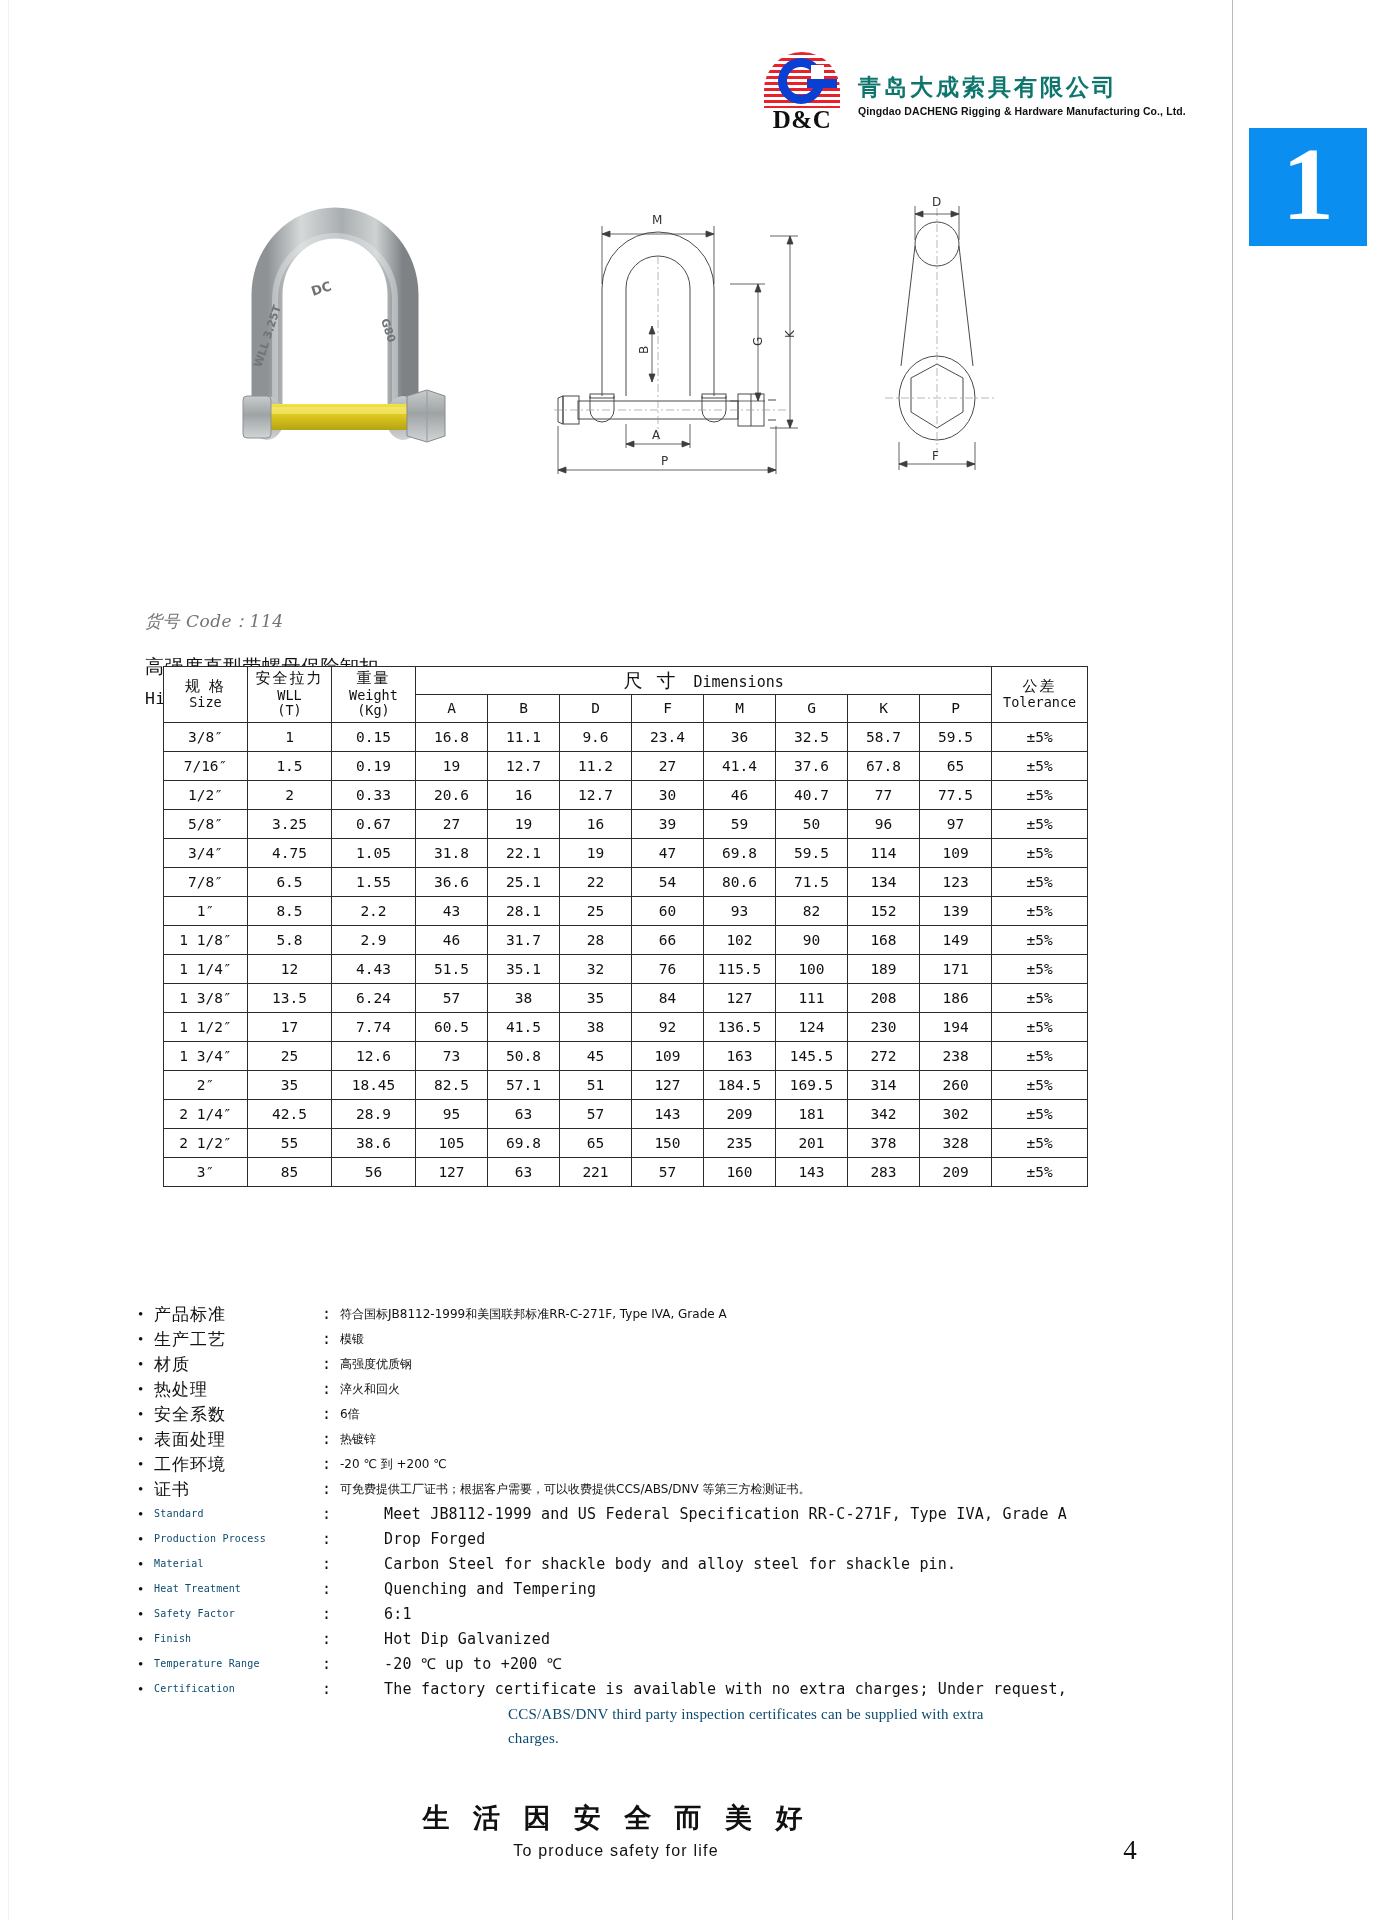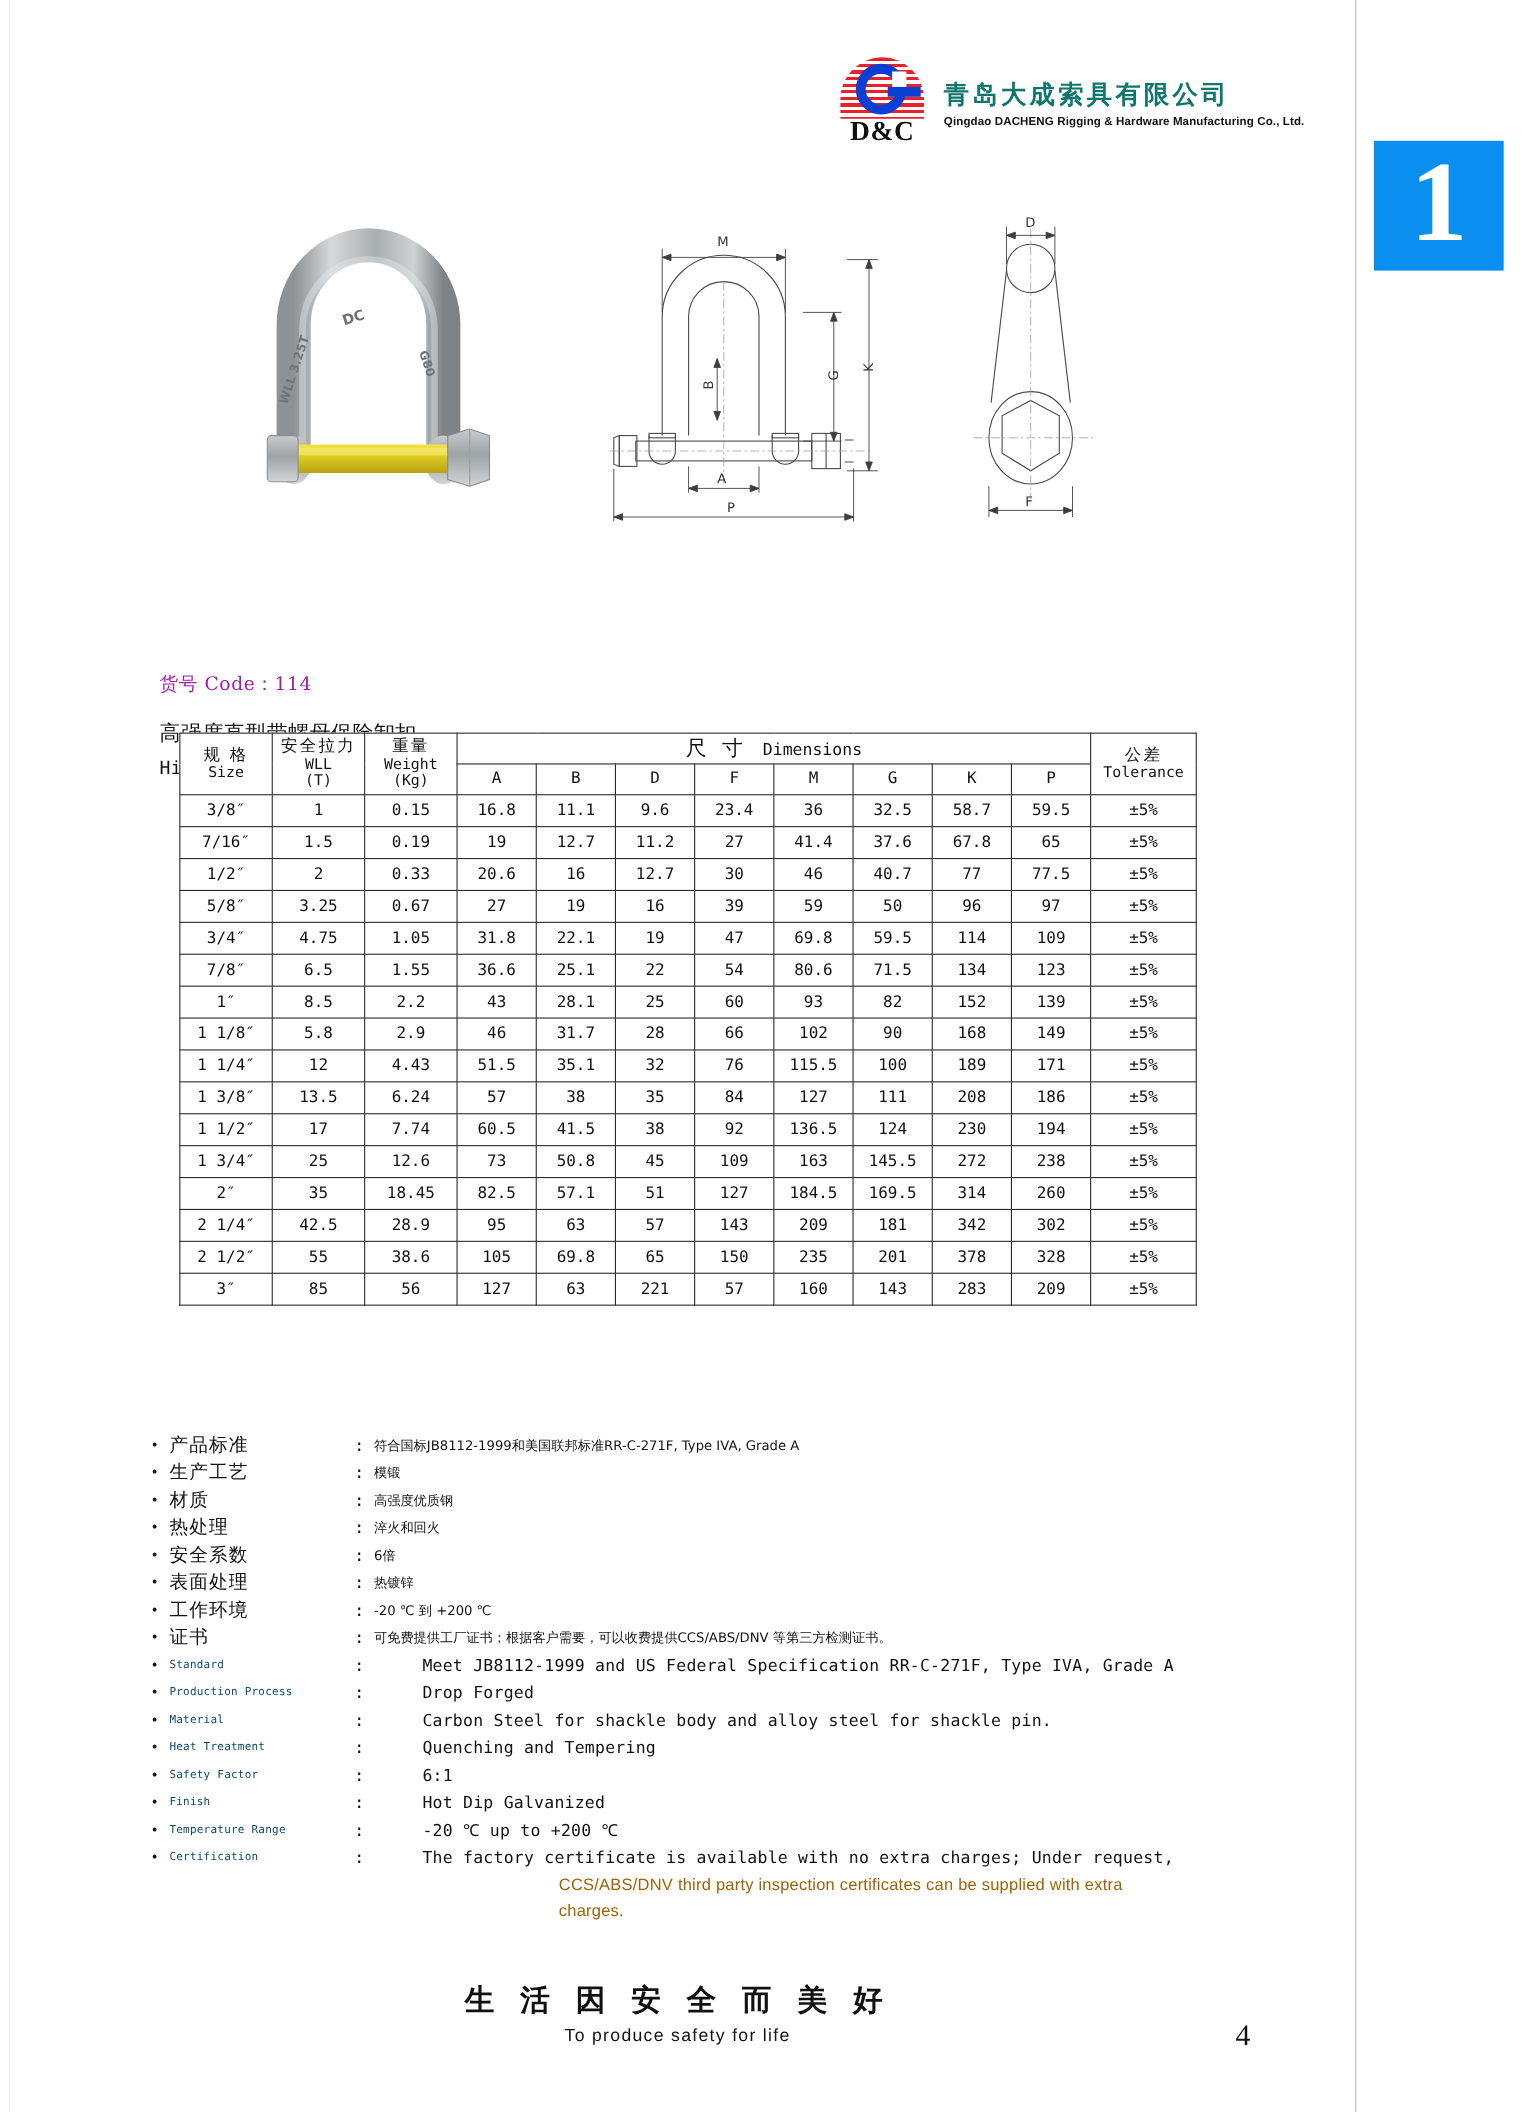--- a/index.html
+++ b/index.html
@@ -162,22 +162,23 @@
   
   #title-block {
     position: absolute;
     left: 145px; top: 610px;
     width: 880px;
   }
   .t-code {
     font-family: "DejaVu Serif", "Liberation Serif", serif;
     font-size: 17px;
     letter-spacing: 0.5px;
-    color: #a21caf;
+    color: #737373;
     margin-bottom: 21px;
+    font-style: italic;
   }
   .t-cn {
     font-family: "DejaVu Serif", "Liberation Serif", serif;
     font-size: 19px;
     letter-spacing: 0.5px;
     color: #111;
     margin-bottom: 9px;
   }
   .t-en-row {
     display: flex;
@@ -310,25 +311,25 @@
     flex: 1 1 auto;
     font-family: "DejaVu Sans Mono", "Liberation Mono", monospace;
     font-size: 15px;
     line-height: 24px;
     letter-spacing: 0.2px;
     color: #111;
     margin-left: 44px;
   }
   .sl-cont {
     margin-left: 370px;
-    font-family: Liberation Sans, sans-serif;
+    font-family: Liberation Serif, serif;
     font-size: 15px;
     line-height: 24px;
     letter-spacing: 0.2px;
-    color: #a16207;
+    color: #0c4a6e;
   }
 
   
   #footer-slogan {
     position: absolute;
     left: 0; top: 1800px;
     width: 1232px;
     text-align: center;
   }
   .fs-cn {

